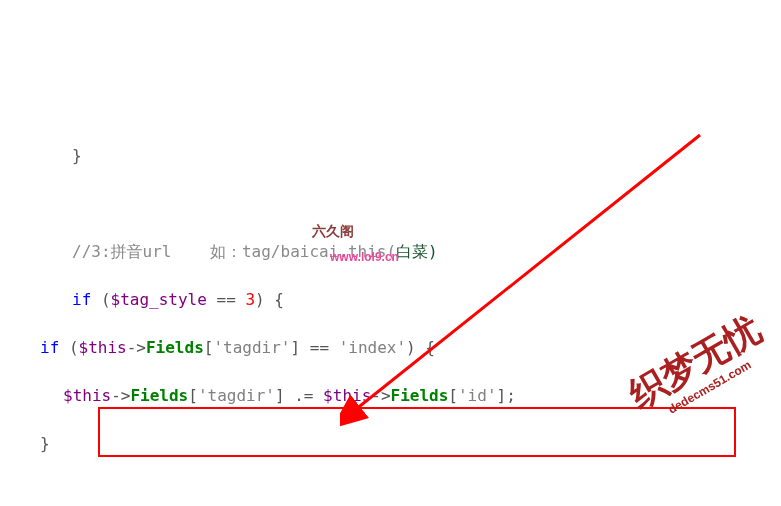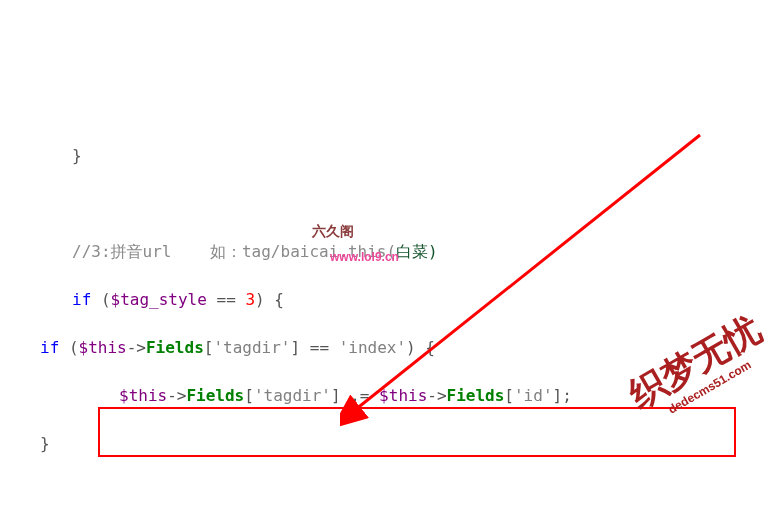--- a/index.html
+++ b/index.html
@@ -18,21 +18,21 @@
 .code-container {
   padding: 0;
   position: relative;
 }
 .line {
   position: relative;
   padding-left: 40px;
 }
 .indent2 { padding-left: 72px; }
 .indent3 { }
-.indent4 { padding-left: 119px; }
+.indent4 { padding-left: 63px; }
 
 
 .brace { color: #555; }
 .comment { color: #8a8a8a; }
 .cn { color: #14532d; }
 .keyword { color: #0000ff; font-weight: normal; }
 .var { color: #800080; }
 .num { color: #ff0000; }
 .op { color: #555; }
 .func { color: #008000; font-weight: bold; }

